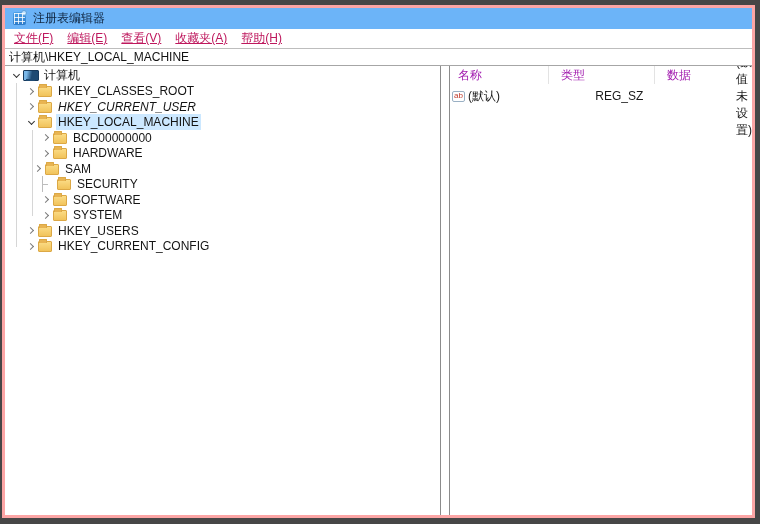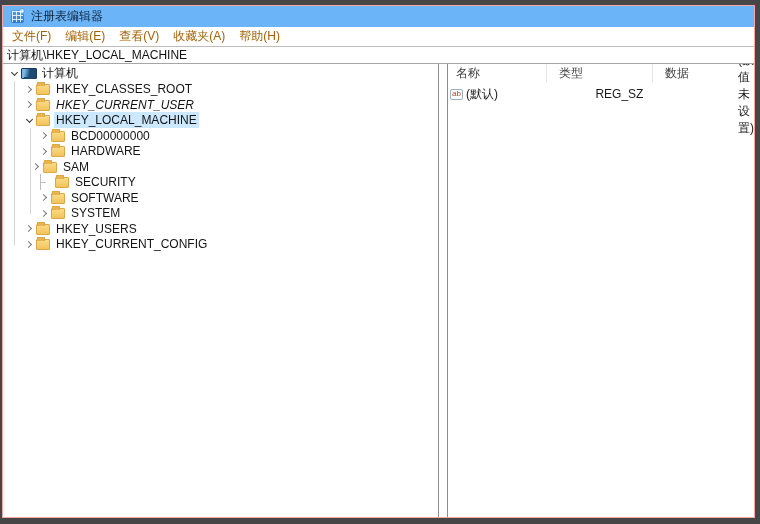--- a/index.html
+++ b/index.html
@@ -4,21 +4,21 @@
 <style>
   * { box-sizing: border-box; margin: 0; padding: 0; }
   html,body { width:760px; height:524px; overflow:hidden; }
   body {
     background:#464646;
     font-family:"Liberation Sans","DejaVu Sans",sans-serif;
     font-size:12px; color:#1a1a1a; position:relative;
   }
   .window {
     position:absolute; left:2px; top:5px; width:753px; height:513px;
-    background:#fff; border:1px solid #fca5a5; display:flex; flex-direction:column;
+    background:#fff; border:3px solid #fca5a5; display:flex; flex-direction:column;
   }
   
   .titlebar {
     height:21px; flex:none; background:#6cb4f8; display:flex; align-items:center;
     padding-left:8px; color:#0f2540;
   }
   .appicon {
     width:13px; height:13px; flex:none; border-radius:2px; position:relative;
     background:linear-gradient(#4aa0e8,#2d7bc9); margin-right:7px;
   }
@@ -30,21 +30,21 @@
   }
   .appicon::before {
     content:""; position:absolute; right:-1px; top:-2px; width:4px; height:4px;
     border-radius:50%; background:#bfe3ff; border:1px solid #5d9fd8;
   }
   .titletext { font-size:12px; }
   
   .menubar {
     height:19px; flex:none; background:#fff; display:flex; align-items:center; padding-left:2px;
   }
-  .menu-item { padding:0 7px; height:100%; display:flex; align-items:center; color:#a16207; }
+  .menu-item { padding:0 7px; height:100%; display:flex; align-items:center; color:#be185d;text-decoration:underline; }
   
   .addressbar {
     height:18px; flex:none; background:#fff;
     border-top:1px solid #bdbdbd; border-bottom:1px solid #a6a6a6;
     display:flex; align-items:center; padding-left:4px; color:#111;
   }
   
   .content { flex:1; display:flex; min-height:0; background:#fff; }
   .tree-pane {
     width:436px; flex:none; border-right:1px solid #8c8c8c; position:relative;
@@ -74,21 +74,21 @@
   .computer::after {
     content:""; position:absolute; left:3px; top:9px; width:9px; height:2px;
     background:#1e4a73; border-radius:0 0 1px 1px;
   }
   .tlabel { padding:1px 2px; color:#141414; }
   .tree-row.selected .tlabel { background:#cce8ff; }
   .guide { position:absolute; border-left:1px solid #d6d6d6; width:0; z-index:1; }
   .tick-v { position:absolute; border-left:1px solid #bdbdbd; width:0; z-index:1; }
   .tick-h { position:absolute; border-top:1px solid #bdbdbd; height:0; z-index:1; }
   
-  .list-header { display:flex; height:18px; align-items:center; color:#404040; }
+  .list-header { display:flex; height:18px; align-items:center; color:#a21caf; }
   .hcell { height:100%; display:flex; align-items:center; border-right:1px solid #e3e3e3; }
   .hcell.name { width:99px; padding-left:8px; }
   .hcell.type { width:106px; padding-left:12px; }
   .hcell.data { flex:1; padding-left:12px; border-right:none; }
   .list-row { display:flex; height:16px; align-items:center; margin-top:4px;gap:44px; }
   .lcell { display:flex; align-items:center; }
   .lcell.name { width:99px; padding-left:2px; }
   .lcell.type { width:106px; padding-left:12px; }
   .lcell.data { flex:1; padding-left:12px; }
   .icon-ab {

